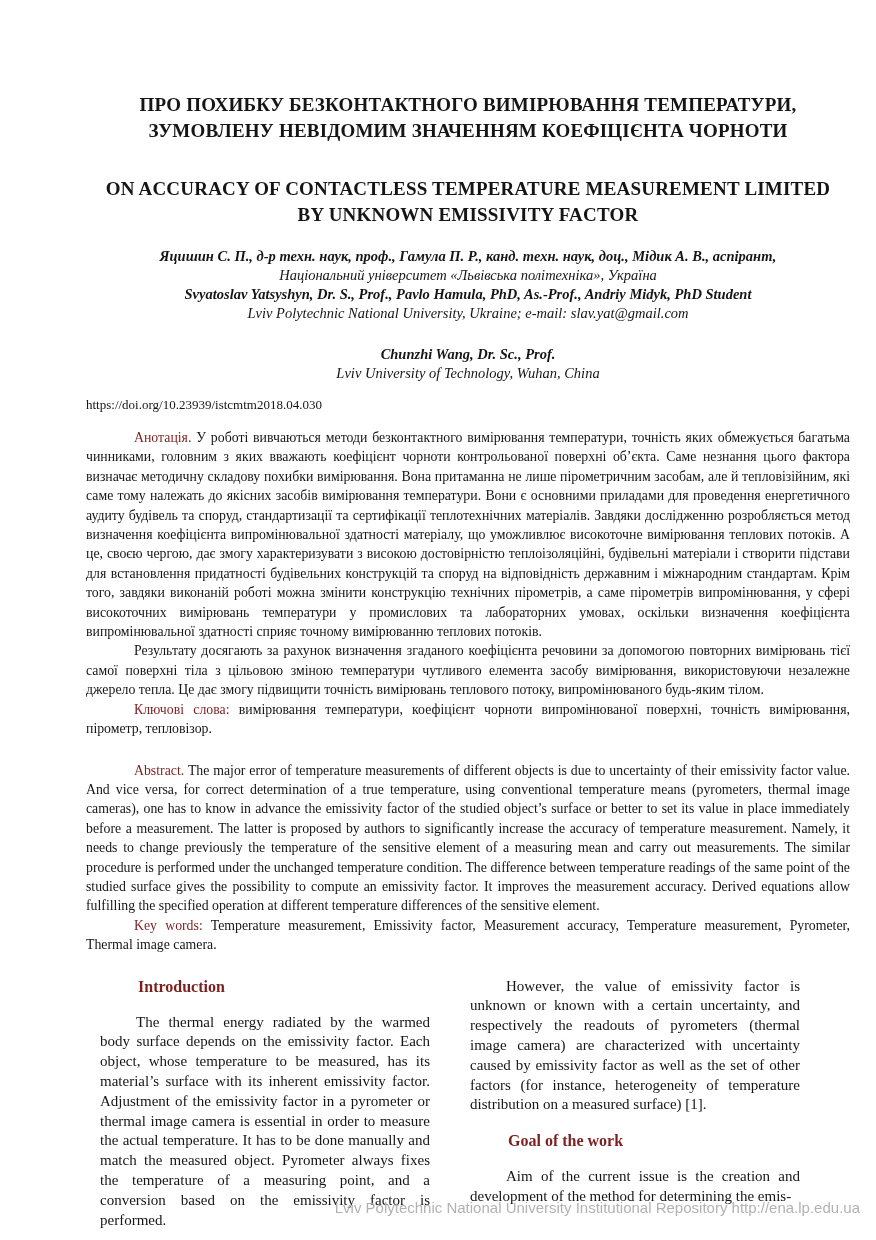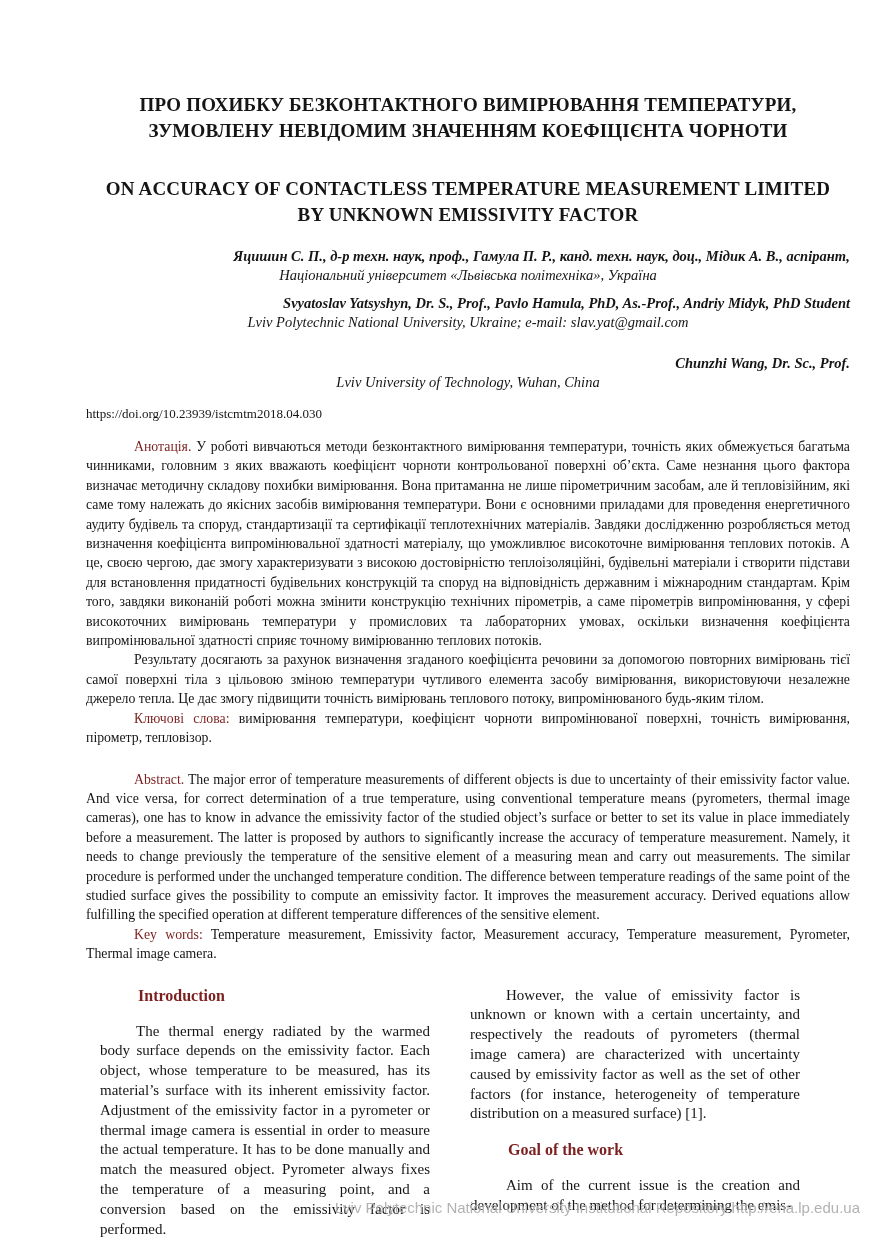--- a/index.html
+++ b/index.html
@@ -21,24 +21,24 @@
   }
   .title{
     text-align:center;
     font-weight:bold;
     font-size:19px;
     line-height:26px;
     letter-spacing:.2px;
   }
   .title-en{margin-top:32px;}
   .byline{ text-align:center; font-size:14.5px; line-height:19px; }
-  .byline .names{font-weight:bold;font-style:italic;text-align:right;}
+  .byline .names{font-weight:bold;font-style:italic;}
   .byline .affil{font-style:italic;}
   .byline-uk{margin-top:19px;}
-  .byline-en{margin-top:9px;}
+  .byline-en{margin-top:0;}
   .byline-cn{margin-top:22px;}
   .doi{ margin-top:13px; font-size:13px; line-height:17px; text-align:left; }
   .abstract{ margin-top:15px; font-size:13.8px; line-height:19.4px; text-align:justify; }
   .abstract p{ margin:0; text-indent:48px; }
   .inline-label{ font-weight:normal; color:var(--accent); }
   .abstract-en{ margin-top:22px; }
   .columns{
     margin:22px 50px 0 14px;   
     display:flex;
     gap:40px;

